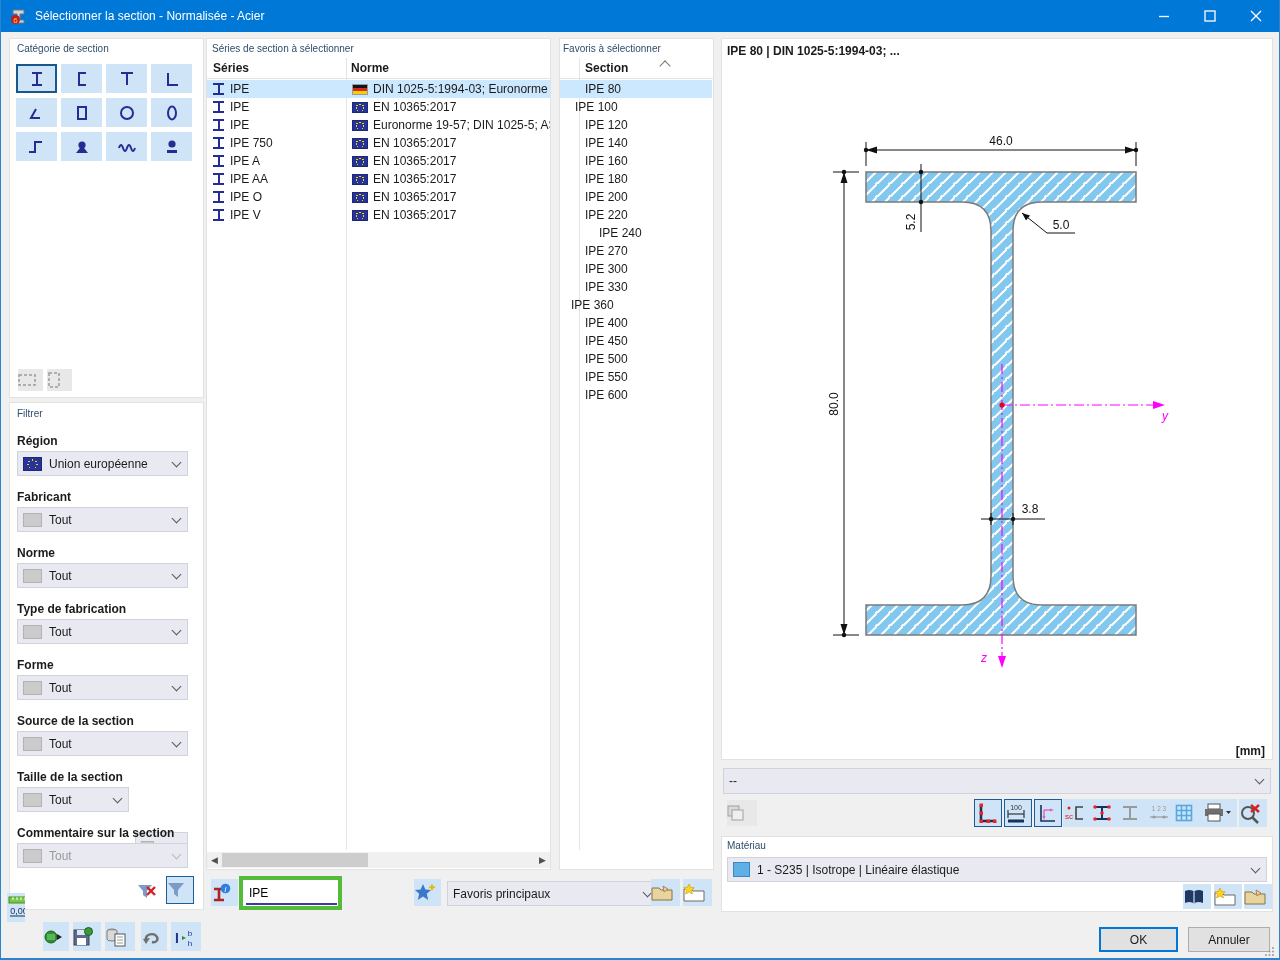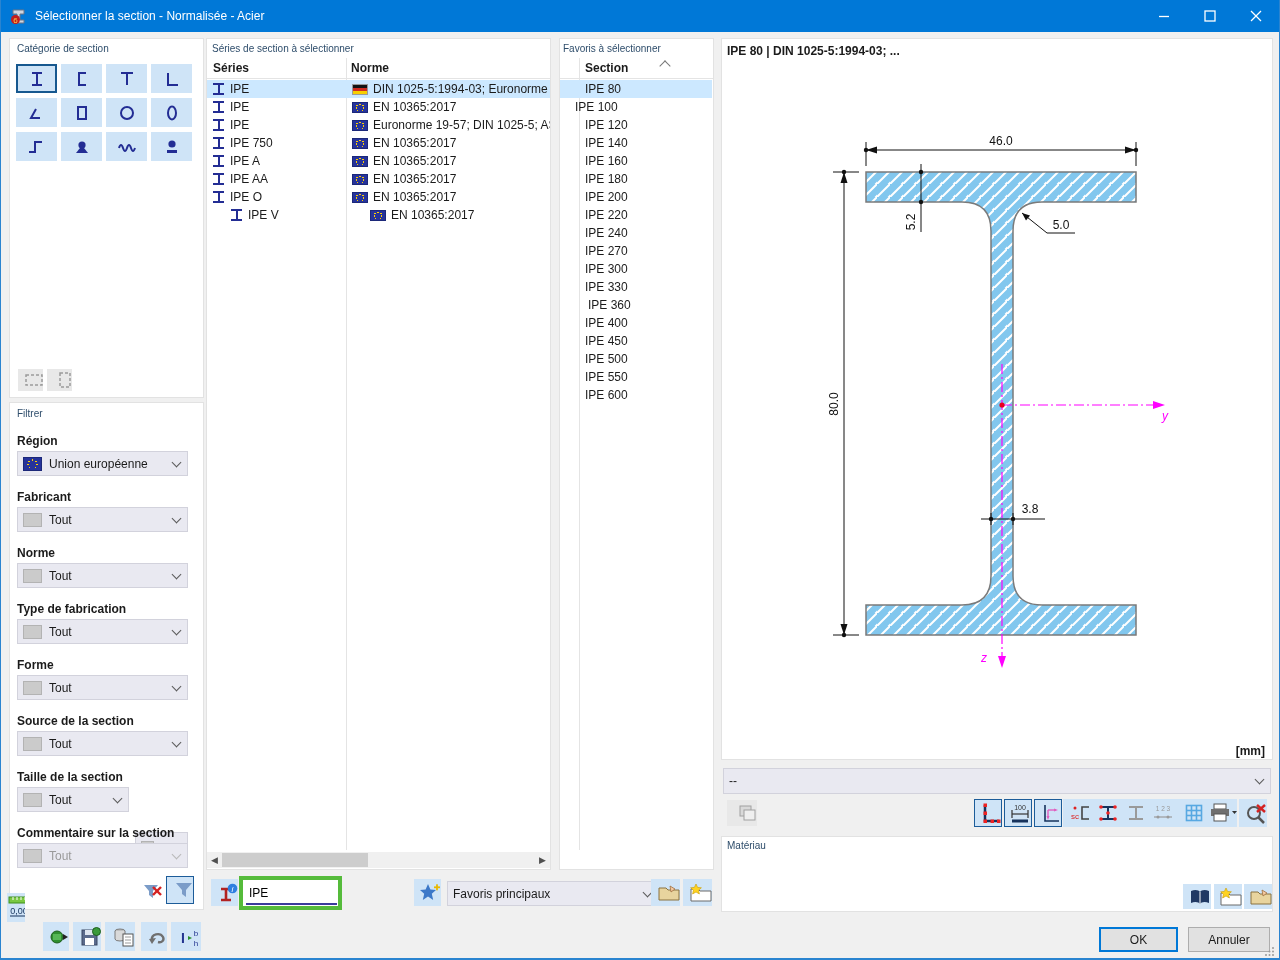--- a/index.html
+++ b/index.html
@@ -37,21 +37,21 @@
   
   .row{position:absolute;height:18px;display:flex;align-items:center;font-size:12px;white-space:nowrap;overflow:hidden;}
   .row.sel{background:#cce8ff;}
   .ibeam{width:11px;height:12px;flex:none;background:
      linear-gradient(#232d94,#232d94) top center/11px 2px no-repeat,
      linear-gradient(#232d94,#232d94) bottom center/11px 2px no-repeat,
      linear-gradient(#232d94,#232d94) center/2px 12px no-repeat;}
   .vline{position:absolute;width:1px;background:#e4e4e4;}
   .hline{position:absolute;height:1px;background:#e4e4e4;}
   
-  .tbtn{position:absolute;background:#cfe4f7;display:flex;align-items:center;justify-content:flex-end;box-sizing:border-box;}
+  .tbtn{position:absolute;background:#cfe4f7;display:flex;align-items:center;justify-content:flex-start;box-sizing:border-box;}
   .tbtn.frame{border:1px solid #1c5c99;}
   .tbtn.plain{background:transparent;}
   .tbtn.gray{background:#e8e8e8;}
   
   .sb-track{position:absolute;background:#f0f0f0;}
   .sb-thumb{position:absolute;background:#cdcdcd;}
   .sb-arrow{position:absolute;display:flex;align-items:center;justify-content:center;color:#505050;font-size:9px;background:#f0f0f0;}
   
   .pbtn{position:absolute;background:#e1e1e1;border:1px solid #adadad;box-sizing:border-box;display:flex;align-items:center;justify-content:center;font-size:12px;}
   .pbtn.default{border:2px solid #0078d7;}
@@ -289,21 +289,21 @@
     <span style="margin-left:6px;width:122px;flex:none">IPE AA</span>
     <span class="flag eu"></span>
     <span style="margin-left:5px">EN 10365:2017</span>
   </div>
   <div class="row" style="left:206px;top:188px;width:343px">
     <span class="ibeam" style="margin-left:6px"></span>
     <span style="margin-left:6px;width:122px;flex:none">IPE O</span>
     <span class="flag eu"></span>
     <span style="margin-left:5px">EN 10365:2017</span>
   </div>
-  <div class="row" style="left:224px;top:206px;width:305px">
+  <div class="row" style="left:206px;top:206px;width:305px">
     <span class="ibeam" style="margin-left:6px"></span>
     <span style="margin-left:6px;width:122px;flex:none">IPE V</span>
     <span class="flag eu"></span>
     <span style="margin-left:5px">EN 10365:2017</span>
   </div>
 
   <div class="sb-track" style="left:206px;top:852px;width:343px;height:16px"></div>
   <div class="sb-arrow" style="left:206px;top:852px;width:15px;height:16px">◀</div>
   <div class="sb-arrow" style="left:534px;top:852px;width:15px;height:16px">▶</div>
   <div class="sb-thumb" style="left:221px;top:853px;width:146px;height:14px"></div>
@@ -356,25 +356,25 @@
   <div class="hline" style="left:559px;top:78px;width:153px"></div>
 
   <div class="row sel" style="left:559px;top:80px;width:152px;padding-left:25px;box-sizing:border-box">IPE 80</div>
   <div class="row" style="left:559px;top:98px;width:152px;padding-left:15px;box-sizing:border-box">IPE 100</div>
   <div class="row" style="left:559px;top:116px;width:152px;padding-left:25px;box-sizing:border-box">IPE 120</div>
   <div class="row" style="left:559px;top:134px;width:152px;padding-left:25px;box-sizing:border-box">IPE 140</div>
   <div class="row" style="left:559px;top:152px;width:152px;padding-left:25px;box-sizing:border-box">IPE 160</div>
   <div class="row" style="left:559px;top:170px;width:152px;padding-left:25px;box-sizing:border-box">IPE 180</div>
   <div class="row" style="left:559px;top:188px;width:152px;padding-left:25px;box-sizing:border-box">IPE 200</div>
   <div class="row" style="left:559px;top:206px;width:152px;padding-left:25px;box-sizing:border-box">IPE 220</div>
-  <div class="row" style="left:559px;top:224px;width:152px;padding-left:25px;box-sizing:border-box">IPE 240</div>
+  <div class="row" style="left:559px;top:224px;width:152px;padding-left:39px;box-sizing:border-box">IPE 240</div>
   <div class="row" style="left:559px;top:242px;width:152px;padding-left:25px;box-sizing:border-box">IPE 270</div>
   <div class="row" style="left:559px;top:260px;width:152px;padding-left:25px;box-sizing:border-box">IPE 300</div>
   <div class="row" style="left:559px;top:278px;width:152px;padding-left:25px;box-sizing:border-box">IPE 330</div>
-  <div class="row" style="left:559px;top:296px;width:164px;padding-left:28px;box-sizing:border-box">IPE 360</div>
+  <div class="row" style="left:559px;top:296px;width:164px;padding-left:11px;box-sizing:border-box">IPE 360</div>
   <div class="row" style="left:559px;top:314px;width:152px;padding-left:25px;box-sizing:border-box">IPE 400</div>
   <div class="row" style="left:559px;top:332px;width:152px;padding-left:25px;box-sizing:border-box">IPE 450</div>
   <div class="row" style="left:559px;top:350px;width:152px;padding-left:25px;box-sizing:border-box">IPE 500</div>
   <div class="row" style="left:559px;top:368px;width:152px;padding-left:25px;box-sizing:border-box">IPE 550</div>
   <div class="row" style="left:559px;top:386px;width:152px;padding-left:25px;box-sizing:border-box">IPE 600</div>
 
   <div class="panel" style="left:720px;top:38px;width:552px;height:722px"></div>
   <div class="label" style="left:726px;top:44px">IPE 80 | DIN 1025-5:1994-03; ...</div>
   <div class="label" style="left:1220px;top:744px;width:44px;text-align:right">[mm]</div>
 
@@ -532,20 +532,25 @@
     <svg width="22" height="22">
       <circle cx="9" cy="11" r="6" stroke="#555" stroke-width="2" fill="none"></circle>
       <line x1="13.5" y1="15.5" x2="19" y2="21" stroke="#555" stroke-width="2.5"></line>
       <line x1="12" y1="3" x2="20" y2="10" stroke="#d42222" stroke-width="2.4"></line>
         <line x1="20" y1="3" x2="12" y2="10" stroke="#d42222" stroke-width="2.4"></line>
     </svg>
   </div>
 
   <div class="panel" style="left:720px;top:836px;width:552px;height:76px"></div>
   <div class="ptitle" style="left:726px;top:840px">Matériau</div>
+  <div class="combo" style="left:726px;top:857px;width:540px;height:25px">
+    <span class="sw" style="background:#5EB0E6;border-color:#3d86c0;width:15px;height:13px"></span>
+    <span>1 - S235 | Isotrope | Linéaire élastique</span>
+    <span class="chev"></span>
+  </div>
   <div class="tbtn" style="left:1182px;top:884px;width:28px;height:25px">
     <svg width="22" height="18">
       <path d="M2,3 C6,1 10,2 11,4 C12,2 16,1 20,3 V15 C16,13 12,14 11,16 C10,14 6,13 2,15 Z" fill="#1f3864"></path>
       <line x1="11" y1="4" x2="11" y2="16" stroke="#fff" stroke-width="1"></line>
     </svg>
   </div>
   <div class="tbtn" style="left:1213px;top:884px;width:28px;height:25px">
     <svg width="22" height="18">
       <path d="M1,5 H8 L10,7 H21 V17 H1 Z" fill="#fff" stroke="#6a6a6a" stroke-width="1"></path>
       <polygon points="6,0 7.6,3.4 11.4,3.8 8.6,6.2 9.4,10 6,8 2.6,10 3.4,6.2 0.6,3.8 4.4,3.4" fill="#ffd321" stroke="#c89b00" stroke-width="0.6"></polygon>

